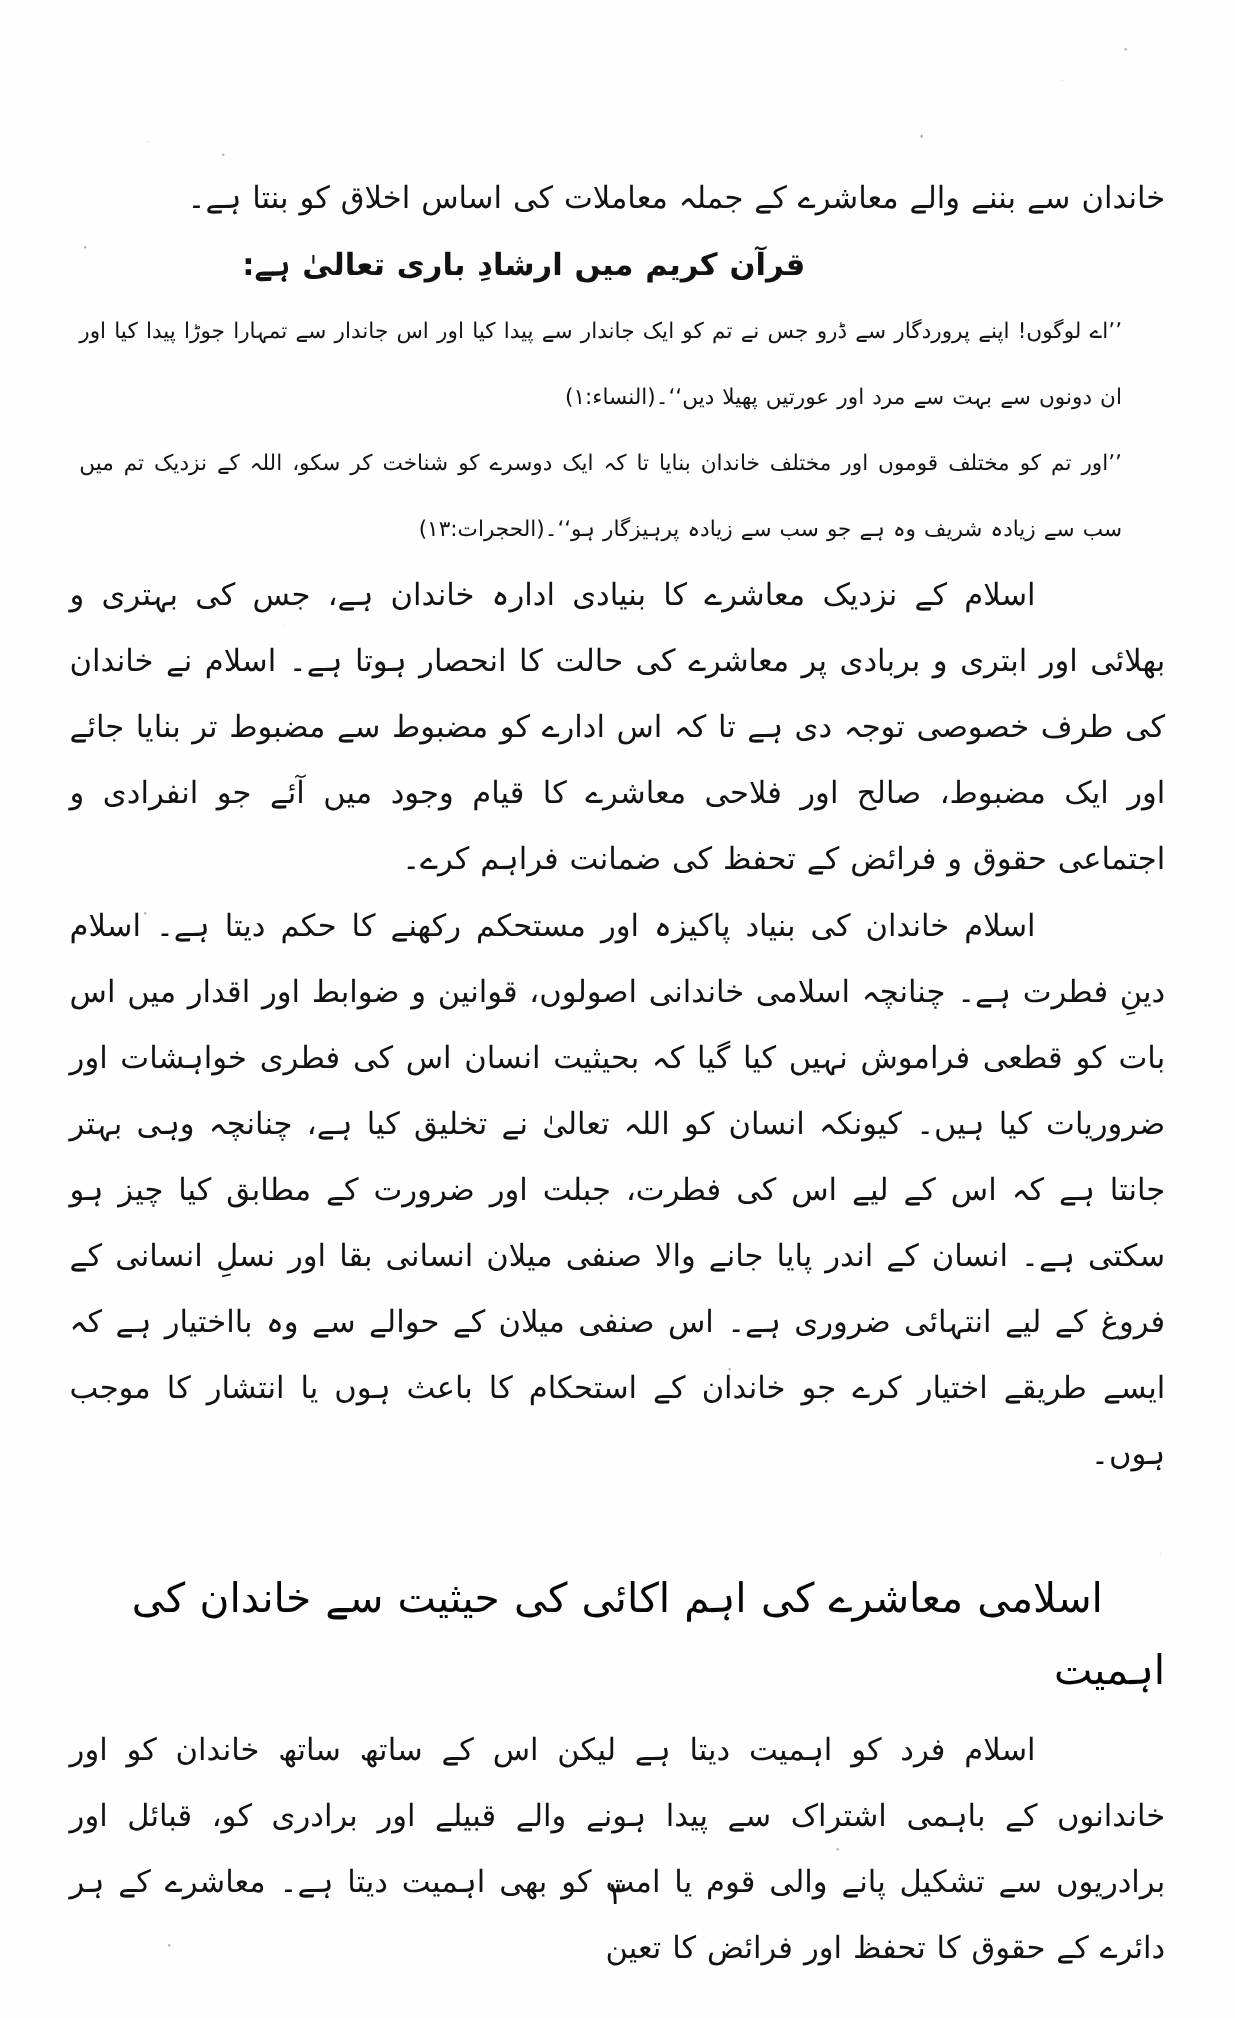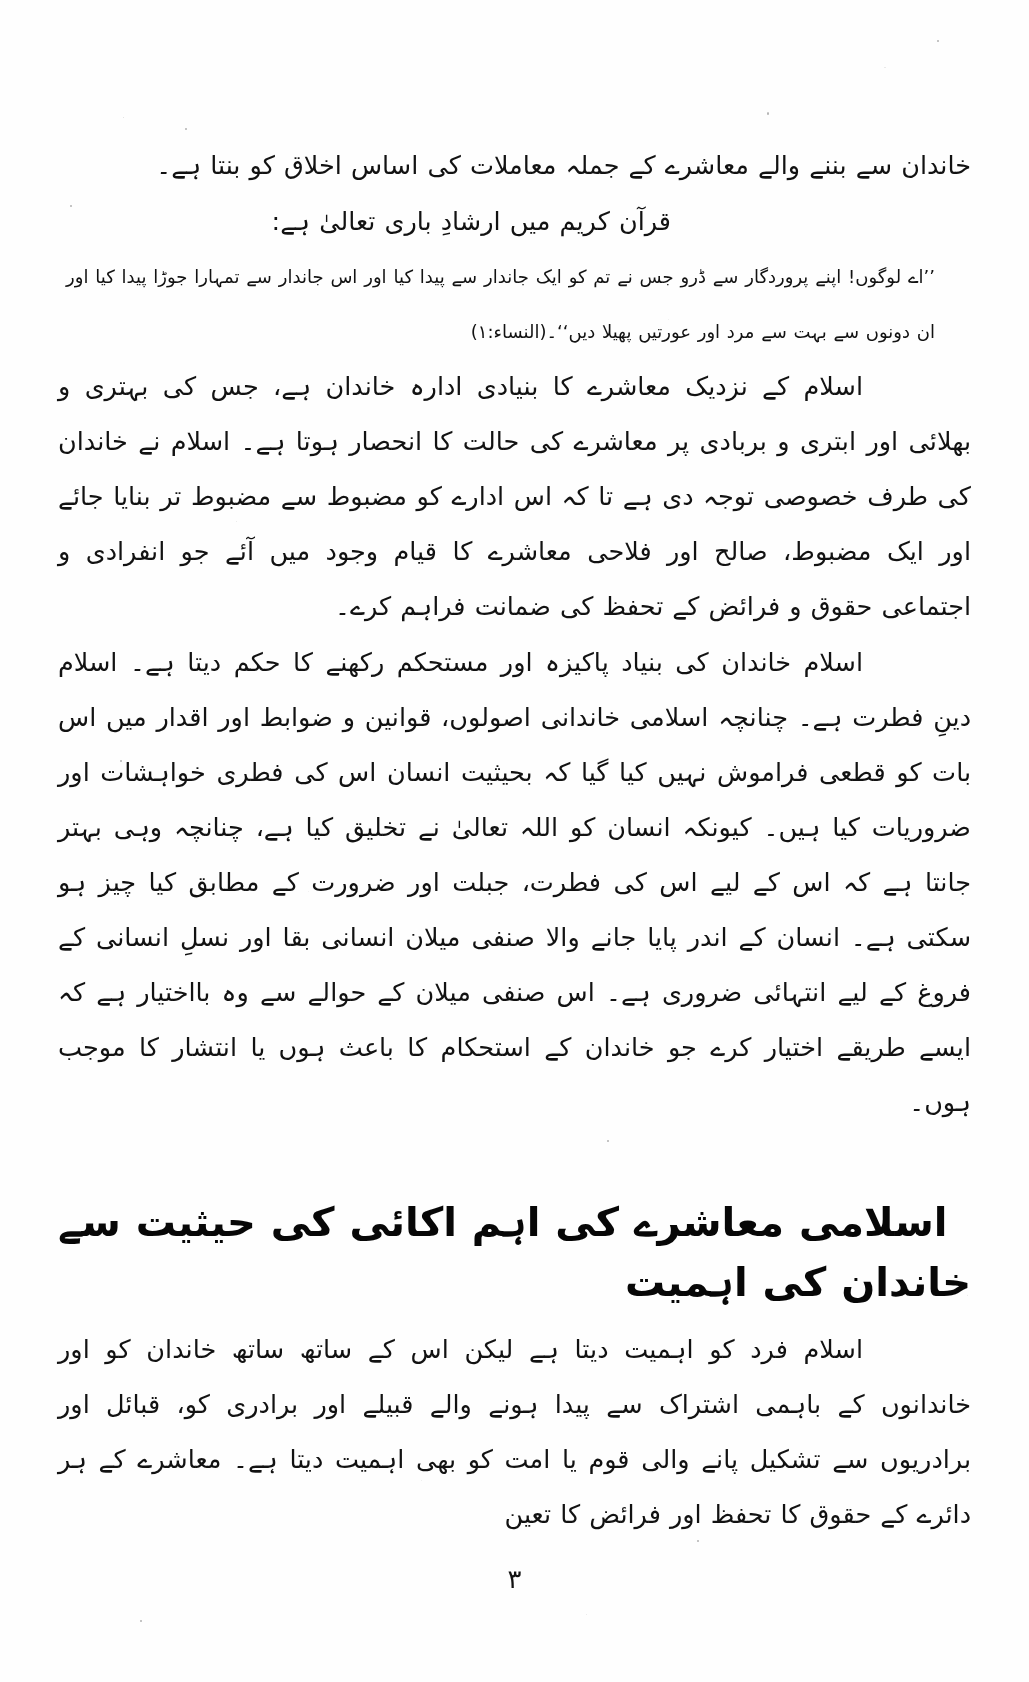--- a/index.html
+++ b/index.html
@@ -64,20 +64,21 @@
   }
 
   
   p.lead-line {
     margin: 0;
     font-size: 25.5px;
     line-height: 55px;
     text-indent: 0;
     text-align: right;
     padding-right: 0;
+    font-weight: bold;
   }
 
   p.lead-line.pull {
     padding-right: 300px;
   }
 
   p.lead-line.pull-2 {
     padding-right: 200px;
   }
 
@@ -92,24 +93,24 @@
   }
 
   blockquote.quote .ref {
     white-space: nowrap;
   }
 
   
   h2.section-heading {
     margin: 62px 0 10px 0;
     padding: 0;
-    font-size: 40px;
+    font-size: 34px;
     line-height: 60px;
-    font-weight: 700;
-    text-align: left;
+    font-weight: 400;
+    text-align: center;
     letter-spacing: 0;
     color: #070707;
   }
 
   
   .page-number {
     position: absolute;
     bottom: 88px;
     left: 0;
     right: 0;
@@ -145,20 +146,23 @@
 
     <p class="urdu body-par no-indent">خاندان سے بننے والے معاشرے کے جملہ معاملات کی اساس اخلاق کو بنتا ہے۔</p>
 
     <p class="urdu lead-line pull">قرآن کریم میں ارشادِ باری تعالیٰ ہے:</p>
 
     <blockquote class="urdu quote">
       <span>’’اے لوگوں! اپنے پروردگار سے ڈرو جس نے تم کو ایک جاندار سے پیدا کیا اور اس جاندار سے تمہارا جوڑا پیدا کیا اور ان دونوں سے بہت سے مرد اور عورتیں پھیلا دیں‘‘۔</span><span class="ref">(النساء:۱)</span>
     </blockquote>
 
 
+    <blockquote class="urdu quote">
+      <span>’’اور تم کو مختلف قوموں اور مختلف خاندان بنایا تا کہ ایک دوسرے کو شناخت کر سکو، اللہ کے نزدیک تم میں سب سے زیادہ شریف وہ ہے جو سب سے زیادہ پرہیزگار ہو‘‘۔</span><span class="ref">(الحجرات:۱۳)</span>
+    </blockquote>
 
     <p class="urdu body-par">اسلام کے نزدیک معاشرے کا بنیادی ادارہ خاندان ہے، جس کی بہتری و بھلائی اور ابتری و بربادی پر معاشرے کی حالت کا انحصار ہوتا ہے۔ اسلام نے خاندان کی طرف خصوصی توجہ دی ہے تا کہ اس ادارے کو مضبوط سے مضبوط تر بنایا جائے اور ایک مضبوط، صالح اور فلاحی معاشرے کا قیام وجود میں آئے جو انفرادی و اجتماعی حقوق و فرائض کے تحفظ کی ضمانت فراہم کرے۔</p>
 
     <p class="urdu body-par">اسلام خاندان کی بنیاد پاکیزہ اور مستحکم رکھنے کا حکم دیتا ہے۔ اسلام دینِ فطرت ہے۔ چنانچہ اسلامی خاندانی اصولوں، قوانین و ضوابط اور اقدار میں اس بات کو قطعی فراموش نہیں کیا گیا کہ بحیثیت انسان اس کی فطری خواہشات اور ضروریات کیا ہیں۔ کیونکہ انسان کو اللہ تعالیٰ نے تخلیق کیا ہے، چنانچہ وہی بہتر جانتا ہے کہ اس کے لیے اس کی فطرت، جبلت اور ضرورت کے مطابق کیا چیز ہو سکتی ہے۔ انسان کے اندر پایا جانے والا صنفی میلان انسانی بقا اور نسلِ انسانی کے فروغ کے لیے انتہائی ضروری ہے۔ اس صنفی میلان کے حوالے سے وہ بااختیار ہے کہ ایسے طریقے اختیار کرے جو خاندان کے استحکام کا باعث ہوں یا انتشار کا موجب ہوں۔</p>
 
     <h2 class="urdu section-heading">اسلامی معاشرے کی اہم اکائی کی حیثیت سے خاندان کی اہمیت</h2>
 
     <p class="urdu body-par">اسلام فرد کو اہمیت دیتا ہے لیکن اس کے ساتھ ساتھ خاندان کو اور خاندانوں کے باہمی اشتراک سے پیدا ہونے والے قبیلے اور برادری کو، قبائل اور برادریوں سے تشکیل پانے والی قوم یا امت کو بھی اہمیت دیتا ہے۔ معاشرے کے ہر دائرے کے حقوق کا تحفظ اور فرائض کا تعین</p>
 
   </div>

